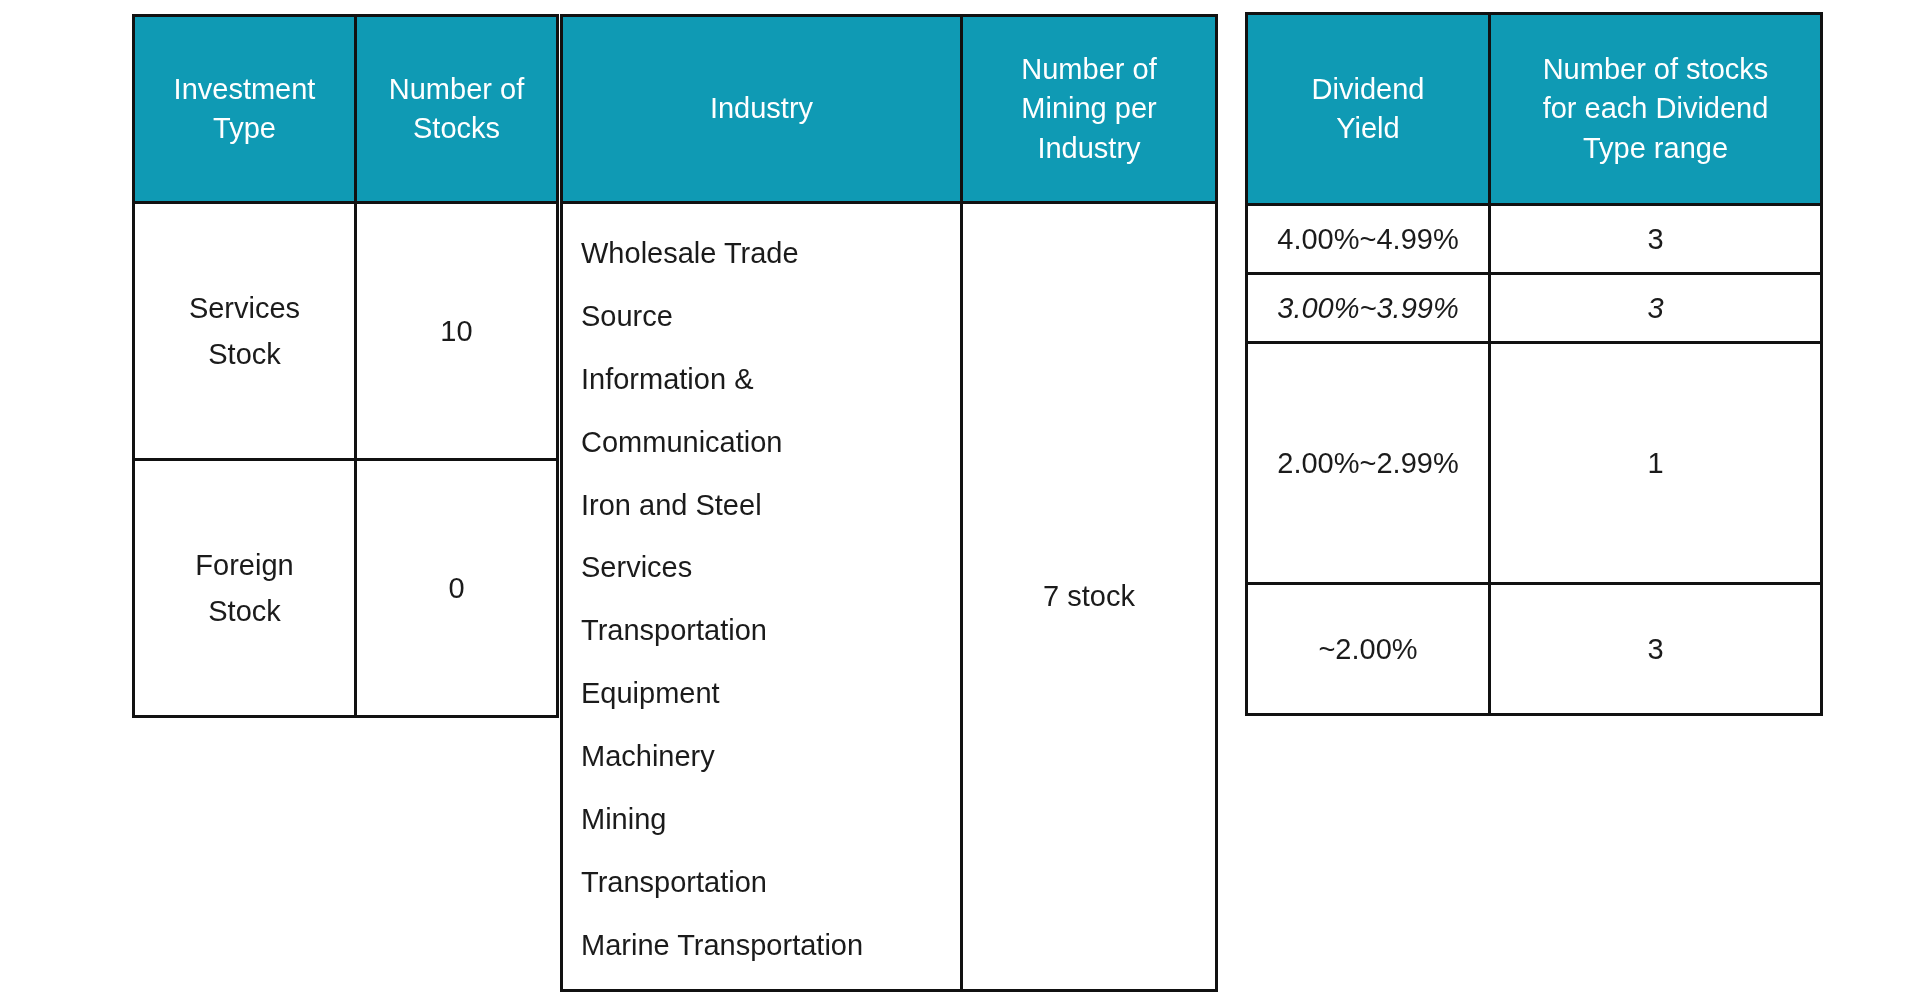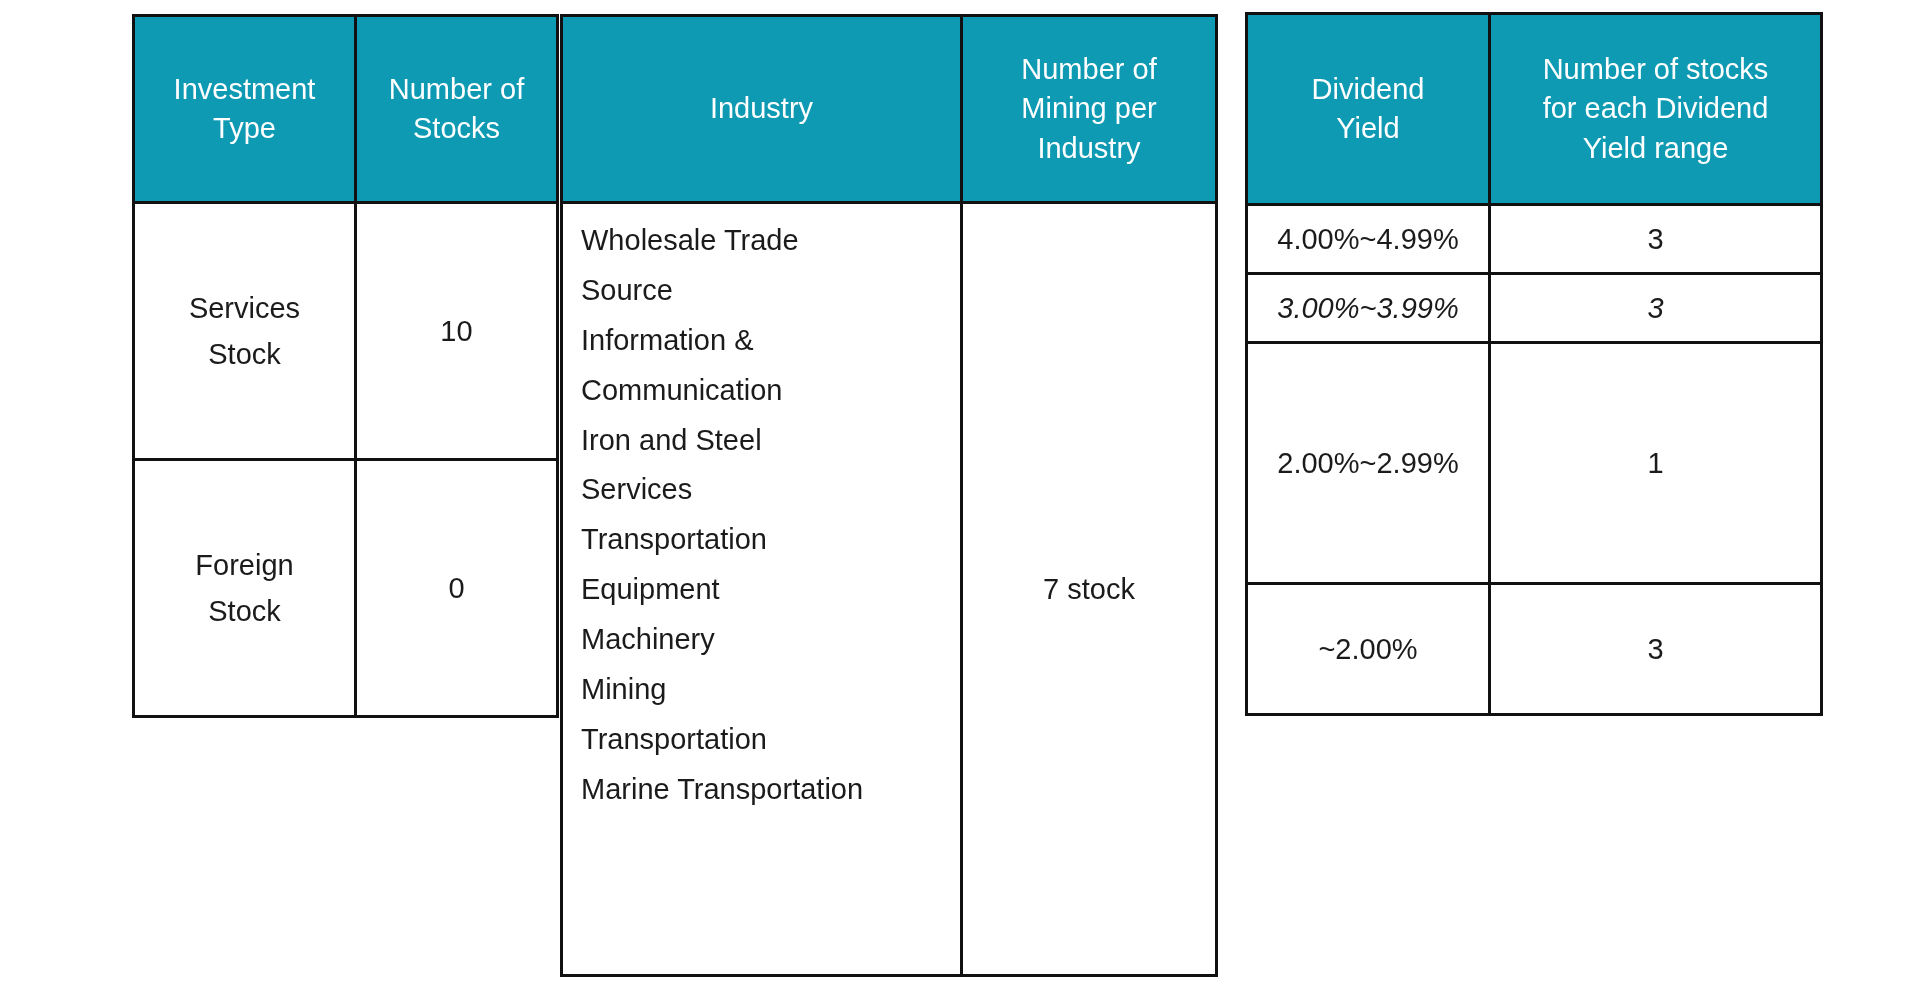--- a/index.html
+++ b/index.html
@@ -83,21 +83,21 @@
     font-size: 29px;
     line-height: 1.72;
     padding: 12px 0 18px 18px;
     height: 740px;
     vertical-align: top;
   }
   #table-industry td.per-industry {
     font-size: 29px;
     height: 740px;
   }
-  .industry-line { white-space: nowrap; }
+  .industry-line { white-space: nowrap; margin-top: 13px; }
 
   
   #table-dividend {
     position: absolute;
     left: 1245px;
     top: 12px;
     width: 575px;
   }
   #table-dividend col.c1 { width: 243px; }
   #table-dividend col.c2 { width: 332px; }
@@ -209,21 +209,21 @@
       </colgroup>
     <thead>
       <tr>
         <th>
           <div>Dividend</div>
           <div>Yield</div>
         </th>
         <th>
           <div>Number of stocks</div>
           <div>for each Dividend</div>
-          <div>Yield range</div>
+          <div>Type range</div>
         </th>
       </tr>
     </thead>
     <tbody>
       <tr class="r1">
         <td>4.00%~4.99%</td>
         <td>3</td>
       </tr>
       <tr class="r2">
         <td>3.00%~3.99%</td>

